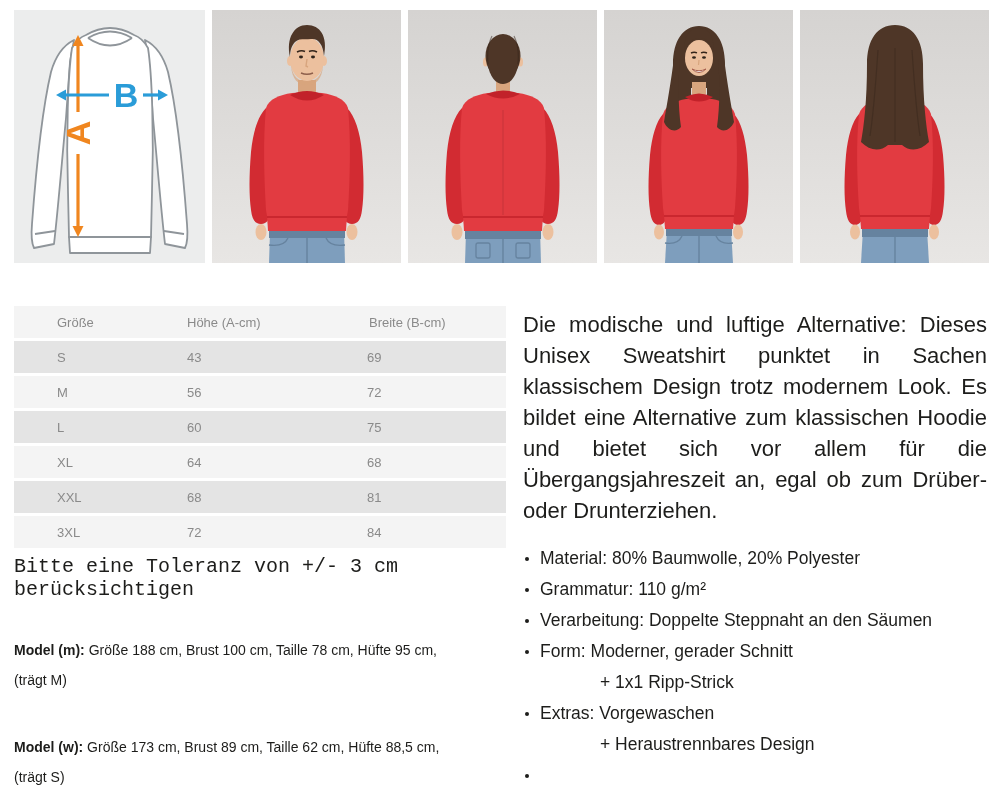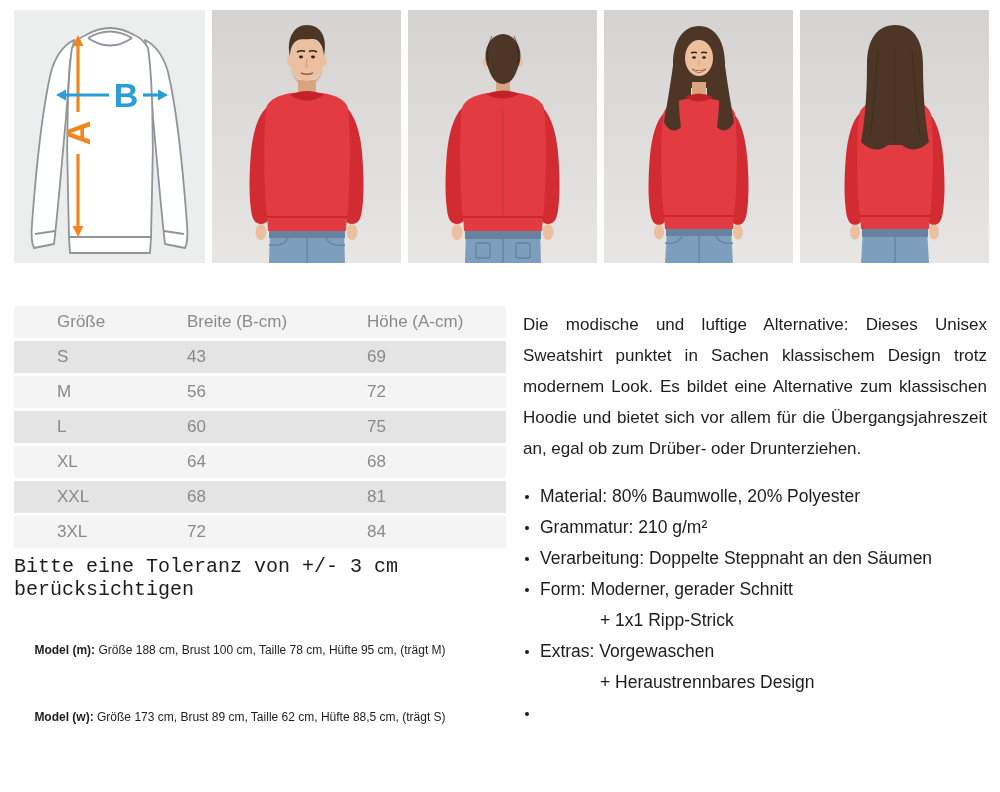--- a/index.html
+++ b/index.html
@@ -18,40 +18,40 @@
     width:191px;height:253px;background:var(--diagram-bg,#eceded);flex:0 0 auto;
   }
   .photo-panel{width:189px;height:253px;flex:0 0 auto;}
   .photo-panel svg,.diagram-panel svg{display:block;}
 
   
   .left-col{position:absolute;left:14px;top:306px;width:492px;}
   .size-table{width:492px;}
   .t-row{
     display:flex;height:32px;margin-bottom:3px;align-items:center;
-    font-size:17px;color:var(--table-text,#8a8a8a);
+    font-size:13px;color:var(--table-text,#8a8a8a);
   }
   .t-row.light{background:var(--table-row-light,#f4f4f4);}
   .t-row.dark{background:var(--table-row-dark,#e4e4e4);}
   .t-cell{padding-left:43px;box-sizing:border-box;}
   .c1{width:130px;}
   .c2{width:180px;}
   .c3{width:182px;}
   .tolerance{
     margin-top:7px;font-size:20px;color:var(--body-text,#1d1d1b);font-family:Liberation Mono, monospace;
   }
-  .model-block{margin-top:0;width:452px;font-size:12px;line-height:30px;text-align:center;}
+  .model-block{margin-top:0;width:452px;font-size:14px;line-height:30px;}
   .model-m{margin-top:34px;}
   .model-w{margin-top:37px;}
   .model-label{font-weight:bold;}
 
   
   .right-col{position:absolute;left:523px;top:309px;width:464px;}
   .description{
-    font-size:17px;line-height:31px;text-align:justify;margin:0;
+    font-size:22px;line-height:31px;text-align:justify;margin:0;
   }
   .features{margin-top:17px;}
   .feature{
     position:relative;padding-left:17px;font-size:17.5px;line-height:31px;
   }
   .bullet{
     position:absolute;left:2px;top:14px;width:4px;height:4px;border-radius:50%;
     background:var(--body-text,#1d1d1b);
   }
   .feature-sub{padding-left:60px;}
@@ -210,22 +210,22 @@
       <path d="M95,15 C77,15 67,30 67,54 C67,90 64,116 61,132 C70,141 80,142 88,135 L102,135 C110,142 120,141 129,132 C126,116 123,90 123,54 C123,30 113,15 95,15 Z" style="fill:var(--hair-brown)"></path>
       <path d="M78,40 C76,70 74,100 70,126 M95,38 C95,70 95,105 95,132 M112,40 C114,70 116,100 120,126" fill="none" opacity="0.4" style="stroke:var(--hair-brown-dark);stroke-width:1.2"></path>
     </svg>
   </div>
 </div>
 
 <div class="left-col">
   <div class="size-table">
     <div class="t-row light">
       <div class="t-cell c1">Größe</div>
+      <div class="t-cell c3">Höhe (A-cm)</div>
       <div class="t-cell c2">Breite (B-cm)</div>
-      <div class="t-cell c3">Höhe (A-cm)</div>
     </div>
     <div class="t-row dark">
       <div class="t-cell c1">S</div>
       <div class="t-cell c2">43</div>
       <div class="t-cell c3">69</div>
     </div>
     <div class="t-row light">
       <div class="t-cell c1">M</div>
       <div class="t-cell c2">56</div>
       <div class="t-cell c3">72</div>
@@ -262,21 +262,21 @@
 <div class="right-col">
   <p class="description">Die modische und luftige Alternative: Dieses Unisex Sweatshirt punktet in Sachen klassischem Design trotz modernem Look. Es bildet eine Alternative zum klassischen Hoodie und bietet sich vor allem für die Übergangsjahreszeit an, egal ob zum Drüber- oder Drunterziehen.</p>
 
   <div class="features">
     <div class="feature">
       <span class="bullet"></span>
       <span>Material: 80% Baumwolle, 20% Polyester</span>
     </div>
     <div class="feature">
       <span class="bullet"></span>
-      <span>Grammatur: 210 g/m²</span>
+      <span>Grammatur: 110 g/m²</span>
     </div>
     <div class="feature">
       <span class="bullet"></span>
       <span>Verarbeitung: Doppelte Steppnaht an den Säumen</span>
     </div>
     <div class="feature">
       <span class="bullet"></span>
       <span>Form: Moderner, gerader Schnitt</span>
       <div class="feature-sub">+ 1x1 Ripp-Strick</div>
     </div>

